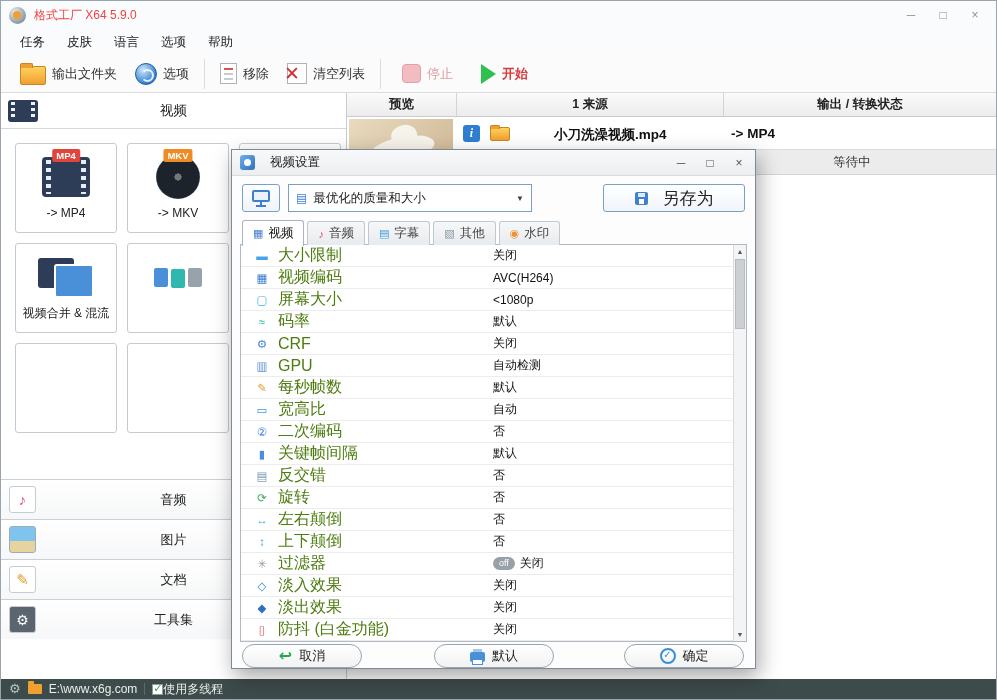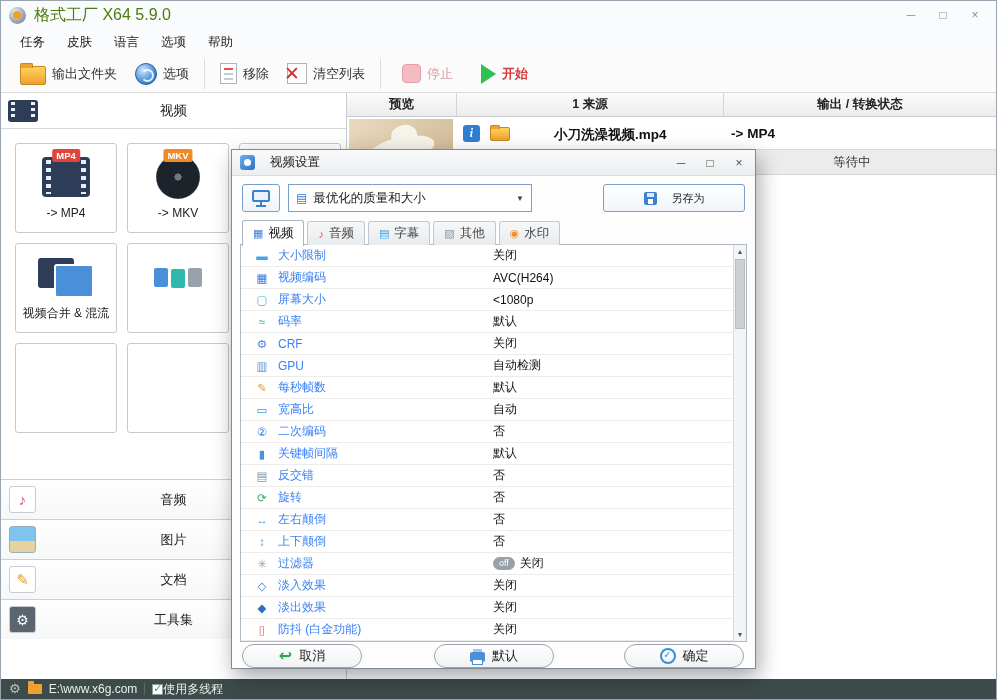--- a/index.html
+++ b/index.html
@@ -4,21 +4,21 @@
 <style>
   *{box-sizing:border-box;margin:0;padding:0}
   html,body{width:997px;height:700px}
   body{position:relative;overflow:hidden;background:#eef0f2;font-family:"Liberation Sans","DejaVu Sans",sans-serif;font-size:12px;color:#333}
   .app{position:absolute;inset:0;border:1px solid #9aa4ae;background:#fafbfc}
 
   
   .titlebar{position:absolute;left:0;top:0;right:0;height:28px;background:#fafbfc;display:flex;align-items:center;padding:0 8px}
   .app-icon{width:17px;height:17px;border-radius:50%;background:radial-gradient(circle at 35% 30%,#e8edf2,#8a98a8 70%);position:relative;margin-right:8px}
   .app-icon::after{content:"";position:absolute;left:4px;top:4px;width:8px;height:8px;border-radius:50%;background:#f0a030}
-  .win-title{color:#4d7c0f;font-size:16px}
+  .win-title{color:#ef4444;font-size:12px}
   .win-controls{margin-left:auto;display:flex;gap:14px;color:#8a939b;font-size:12px;padding-right:4px}
   .wbtn{width:18px;text-align:center;cursor:default}
 
   
   .menubar{position:absolute;left:0;top:28px;right:0;height:26px;display:flex;align-items:center;padding:0 8px;background:#fafbfc}
   .menu-item{padding:0 11px;line-height:26px;color:#222;font-size:12.5px}
 
   
   .toolbar{position:absolute;left:0;top:54px;right:0;height:38px;background:#fbfbfb;border-bottom:1px solid #dcdcdc;display:flex;align-items:center;padding:0 10px}
   .tbtn{display:flex;align-items:center;gap:6px;padding:0 9px;height:32px;font-size:13px;color:#333}
@@ -97,33 +97,33 @@
   .dlg-controls{margin-left:auto;display:flex;gap:13px;color:#555;font-size:12px}
   .dlg-wbtn{width:16px;text-align:center}
   .profile-row{position:absolute;left:10px;top:34px;right:10px;height:28px}
   .screen-btn{position:absolute;left:0;top:0;width:38px;height:28px;border:1px solid #7aa0c8;border-radius:3px;background:linear-gradient(#fff,#eef4fa);display:flex;align-items:center;justify-content:center}
   .ic-screen{width:18px;height:12px;border:2px solid #3f7fd0;border-radius:2px;background:#eaf3fc;position:relative;margin-bottom:5px}
   .ic-screen::before{content:"";position:absolute;bottom:-5px;left:50%;margin-left:-1px;width:2px;height:3px;background:#3f7fd0}
   .ic-screen::after{content:"";position:absolute;bottom:-7px;left:50%;margin-left:-5px;width:10px;height:2px;background:#3f7fd0}
   .profile-dd{position:absolute;left:46px;top:0;width:244px;height:28px;border:1px solid #7aa0c8;background:#fff;display:flex;align-items:center;padding:0 7px;gap:6px;font-size:12.5px;color:#222}
   .dd-icon{color:#3f7fd0;font-size:12px}
   .dd-caret{margin-left:auto;font-size:8px;color:#345}
-  .saveas-btn{position:absolute;right:0;top:0;width:142px;height:28px;border:1px solid #7aa0c8;border-radius:3px;background:linear-gradient(#fff,#f0f5fa);display:flex;align-items:center;justify-content:center;gap:15px;font-size:11px;color:#222}
+  .saveas-btn{position:absolute;right:0;top:0;width:142px;height:28px;border:1px solid #7aa0c8;border-radius:3px;background:linear-gradient(#fff,#f0f5fa);display:flex;align-items:center;justify-content:center;gap:15px;font-size:17px;color:#222}
   .ic-floppy{width:13px;height:13px;background:#3f7fd0;border-radius:2px;position:relative}
   .ic-floppy::before{content:"";position:absolute;top:1px;left:3px;right:3px;height:4px;background:#dceafc}
   .ic-floppy::after{content:"";position:absolute;bottom:1px;left:4px;right:4px;height:5px;background:#fff}
   .dtabs{position:absolute;left:10px;top:70px;height:25px;display:flex;gap:3px;z-index:3}
   .dtab{display:flex;align-items:center;gap:5px;padding:0 10px;border:1px solid #c0c8d0;border-bottom:none;border-radius:3px 3px 0 0;background:linear-gradient(#f6f7f8,#e8ebee);font-size:12.5px;color:#444;height:24px;margin-top:1px}
   .dtab.active{background:#fff;color:#111;height:26px;margin-top:0;border-color:#a8b4c0}
   .dtab-icon{font-size:11px}
   .slist{position:absolute;left:8px;right:8px;top:94px;height:398px;border:1px solid #b0bac4;background:#fff}
   .srows{position:absolute;left:0;right:13px;top:0;bottom:0;overflow:hidden}
   .srow{position:relative;height:22px;display:flex;align-items:center;border-bottom:1px solid #ececec;padding-left:12px}
   .sicon{width:18px;text-align:center;font-size:11.5px}
-  .slabel{margin-left:7px;font-size:12px;color:#3b82f6}
+  .slabel{margin-left:7px;font-size:16px;color:#4d7c0f}
   .svalue{position:absolute;left:252px;display:flex;align-items:center;gap:5px;font-size:12px;color:#111}
   .off-pill{background:#98a0a8;color:#fff;font-size:9px;border-radius:7px;padding:0 6px;height:13px;line-height:13px}
   .sscroll{position:absolute;right:0;top:0;bottom:0;width:13px;background:#f3f4f5;border-left:1px solid #dcdcdc}
   .sarrow{height:13px;text-align:center;font-size:7px;line-height:13px;color:#556}
   .sarrow.down{position:absolute;bottom:0;left:0;right:0}
   .sthumb{position:absolute;top:14px;left:1px;right:1px;height:70px;background:#cdd0d3;border:1px solid #b8bcc0}
   .dlg-btn{position:absolute;top:494px;height:24px;width:120px;border:1px solid #9aa4b0;border-radius:12px;background:linear-gradient(#fff,#f1f2f3);display:flex;align-items:center;justify-content:center;gap:7px;font-size:13px;color:#222}
   .btn-cancel{left:10px}.btn-default{left:202px}.btn-ok{right:11px}
   .ic-cancel{color:#27a84f;font-weight:bold;font-size:16px;line-height:14px}
   .ic-printer{width:15px;height:10px;background:#4a90d8;border-radius:2px;position:relative;margin-top:1px}

